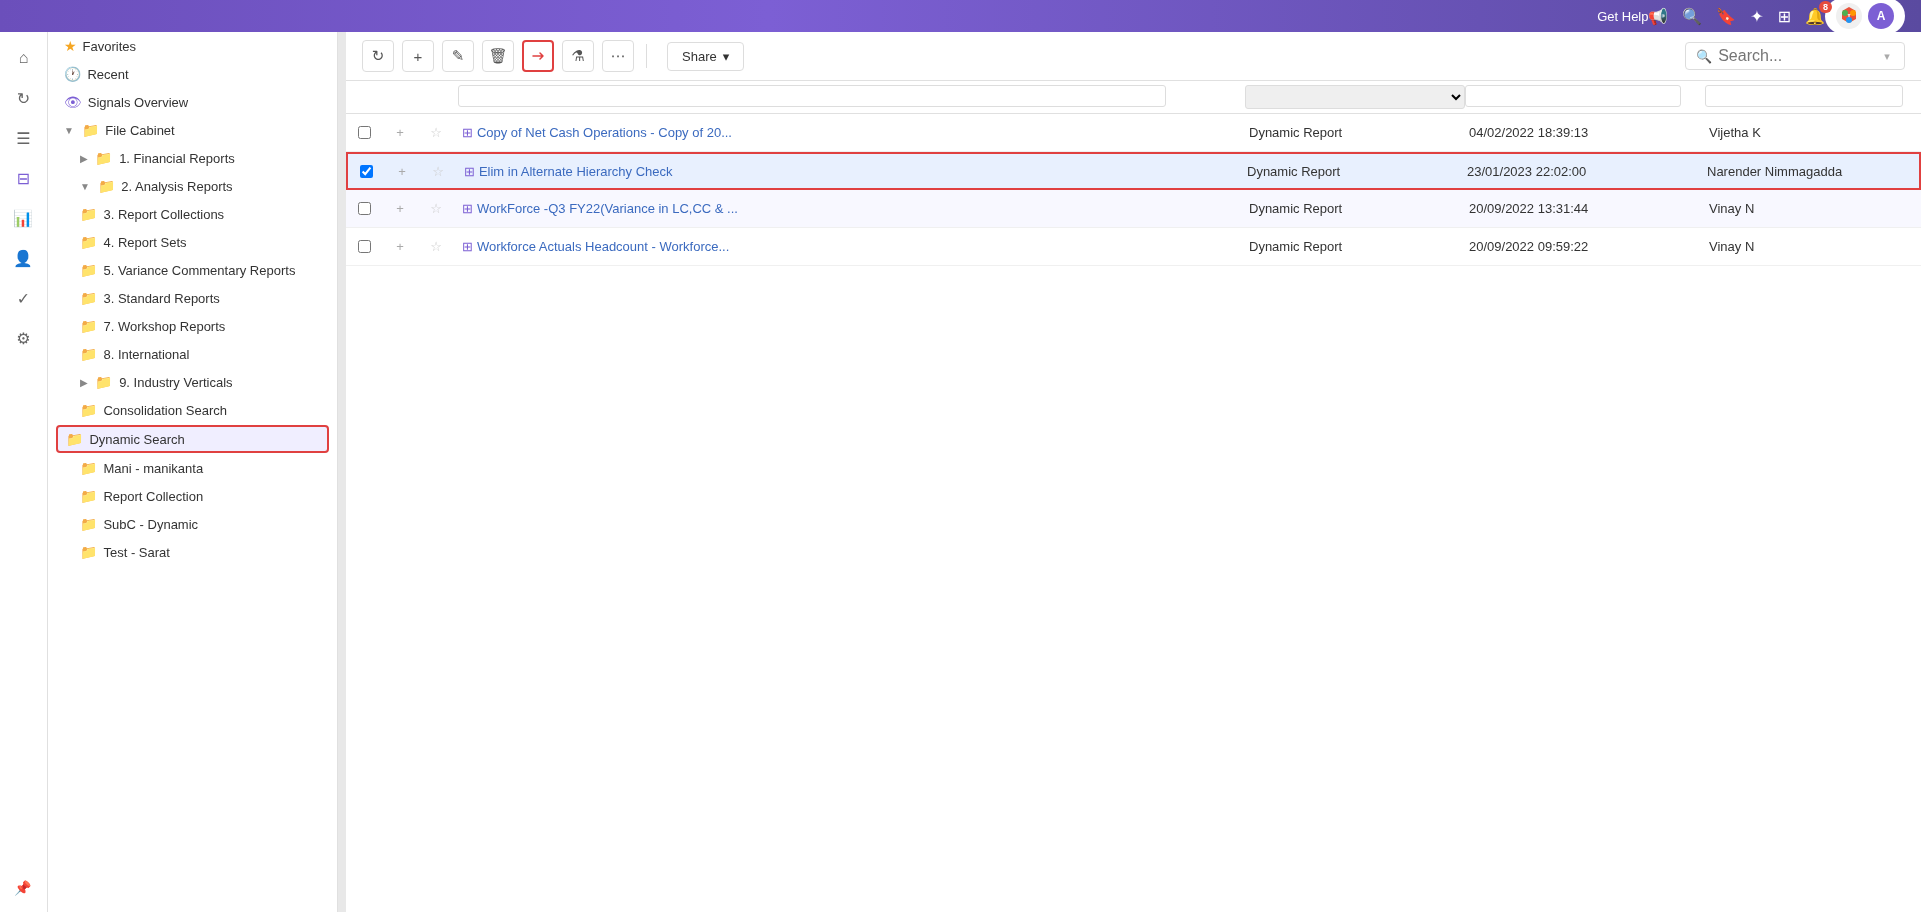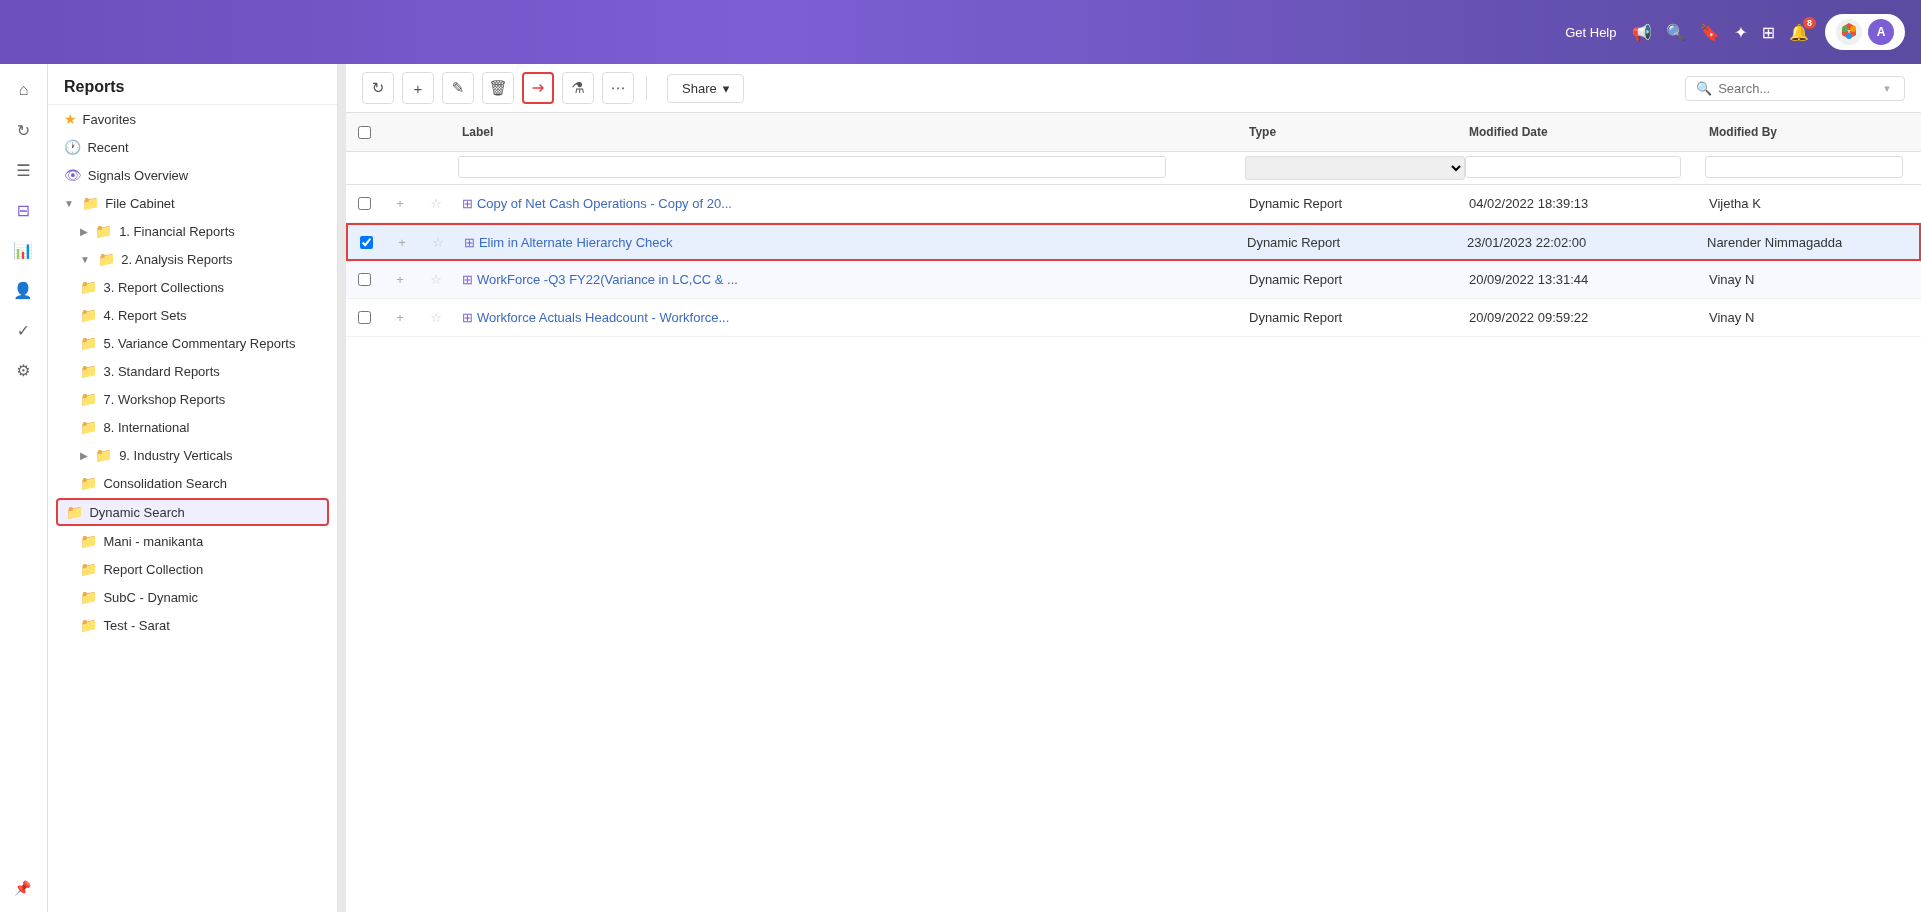--- a/index.html
+++ b/index.html
@@ -1,26 +1,25 @@
 <!DOCTYPE html>
 <html><head>
   <meta charset="utf-8">
   <style>
     * { box-sizing: border-box; margin: 0; padding: 0; }
     body { font-family: 'Segoe UI', Arial, sans-serif; font-size: 13px; background: #f0f0f5; display: flex; flex-direction: column; height: 912px; overflow: hidden; }
 
     
     .top-header {
-      height: 64px;
+      height: 32px;
       background: linear-gradient(90deg, #6b4fbb 0%, #7c5fd4 40%, #5a4aa0 100%);
       display: flex;
       align-items: center;
       justify-content: flex-end;
       padding: 0 16px;
-      gap: 16px;
       flex-shrink: 0;
     }
     .top-header .get-help {
       color: white;
       font-size: 13px;
       font-weight: 500;
       cursor: pointer;
     }
     .top-header .header-icons {
       display: flex;
@@ -207,21 +206,21 @@
       border: 1px solid #ddd;
       border-radius: 4px;
       padding: 4px 10px;
       gap: 6px;
       min-width: 220px;
       background: #fff;
     }
     .search-box input {
       border: none;
       outline: none;
-      font-size: 13px;
+      font-size: 16px;
       color: #a16207;
       width: 160px;
       background: transparent;
     }
     .search-icon-sm { color: #aaa; font-size: 13px; }
     .search-dropdown-arrow { color: #aaa; font-size: 11px; }
 
     
     .table-area {
       flex: 1;
@@ -359,21 +358,20 @@
     <div class="nav-icon active">⊟</div>
     <div class="nav-icon">📊</div>
     <div class="nav-icon">👤</div>
     <div class="nav-icon">✓</div>
     <div class="nav-icon">⚙</div>
     <div class="nav-spacer"></div>
     <div class="pin-icon">📌</div>
   </div>
 
   <div class="sidebar">
-    <div class="sidebar-header">Reports</div>
 
     <div class="sidebar-item">
       <span class="star-icon">★</span>
       <span>Favorites</span>
     </div>
 
     <div class="sidebar-item">
       <span style="color:#7c5fd4;font-size:14px;">🕐</span>
       <span>Recent</span>
     </div>
@@ -493,31 +491,20 @@
       <div class="search-box">
         <span class="search-icon-sm">🔍</span>
         <input type="text" placeholder="Search..." style="">
         <span class="search-dropdown-arrow">▾</span>
       </div>
     </div>
 
     <div class="table-area">
       <div class="table-container">
 
-        <div class="table-header-row">
-          <div class="table-col-header checkbox-cell">
-            <input type="checkbox" style="">
-          </div>
-          <div class="table-col-header"></div>
-          <div class="table-col-header"></div>
-          <div class="table-col-header" style="cursor:pointer;">Label</div>
-          <div class="table-col-header" style="cursor:pointer;">Type</div>
-          <div class="table-col-header" style="cursor:pointer;">Modified Date</div>
-          <div class="table-col-header" style="cursor:pointer;">Modified By</div>
-        </div>
 
         <div class="filter-row">
           <div></div>
           <div></div>
           <div></div>
           <div>
             <input class="filter-input" style="width: 90%;" type="text">
           </div>
           <div>
             <select class="filter-select">

